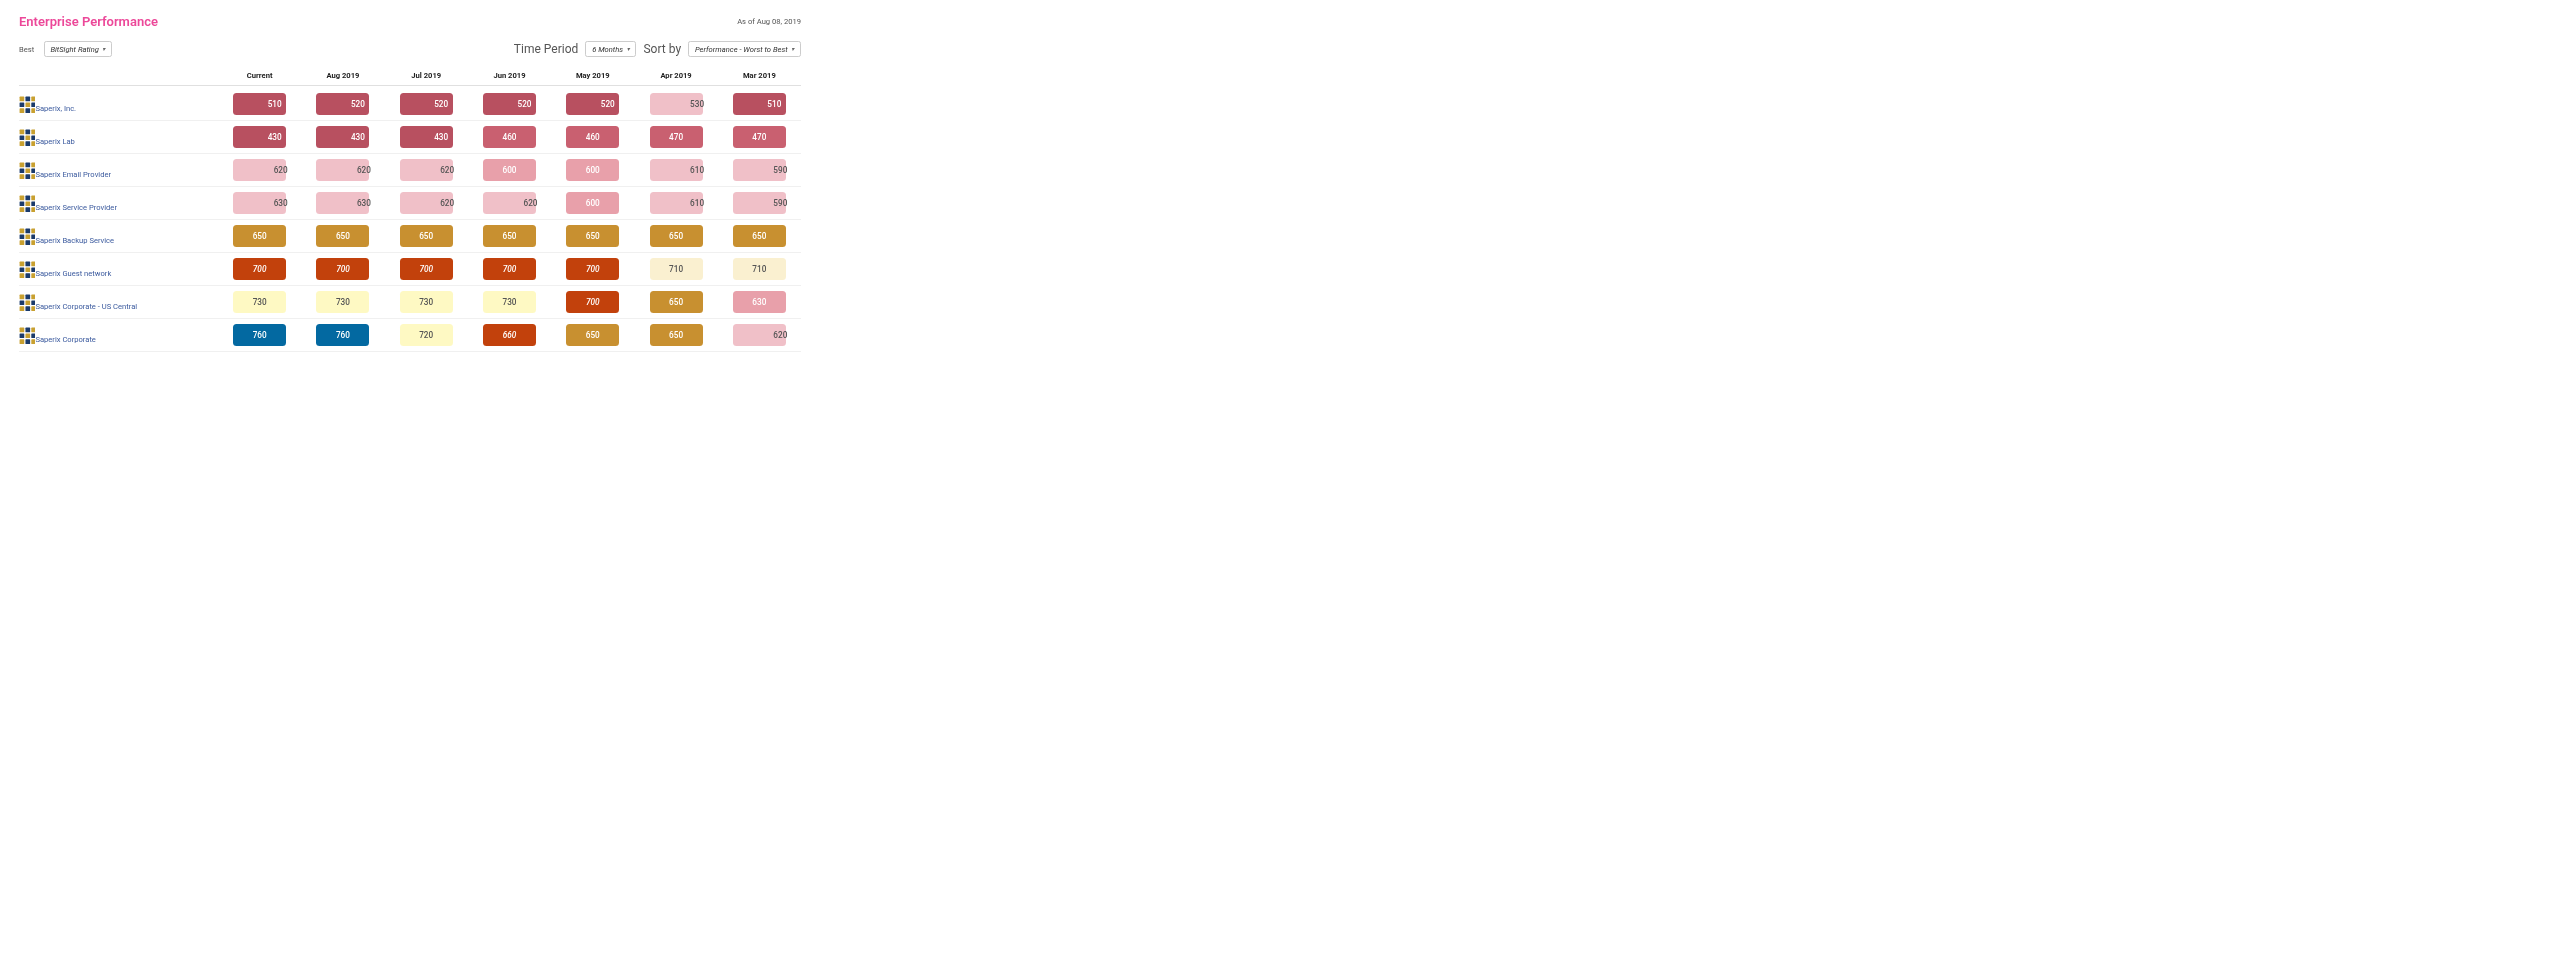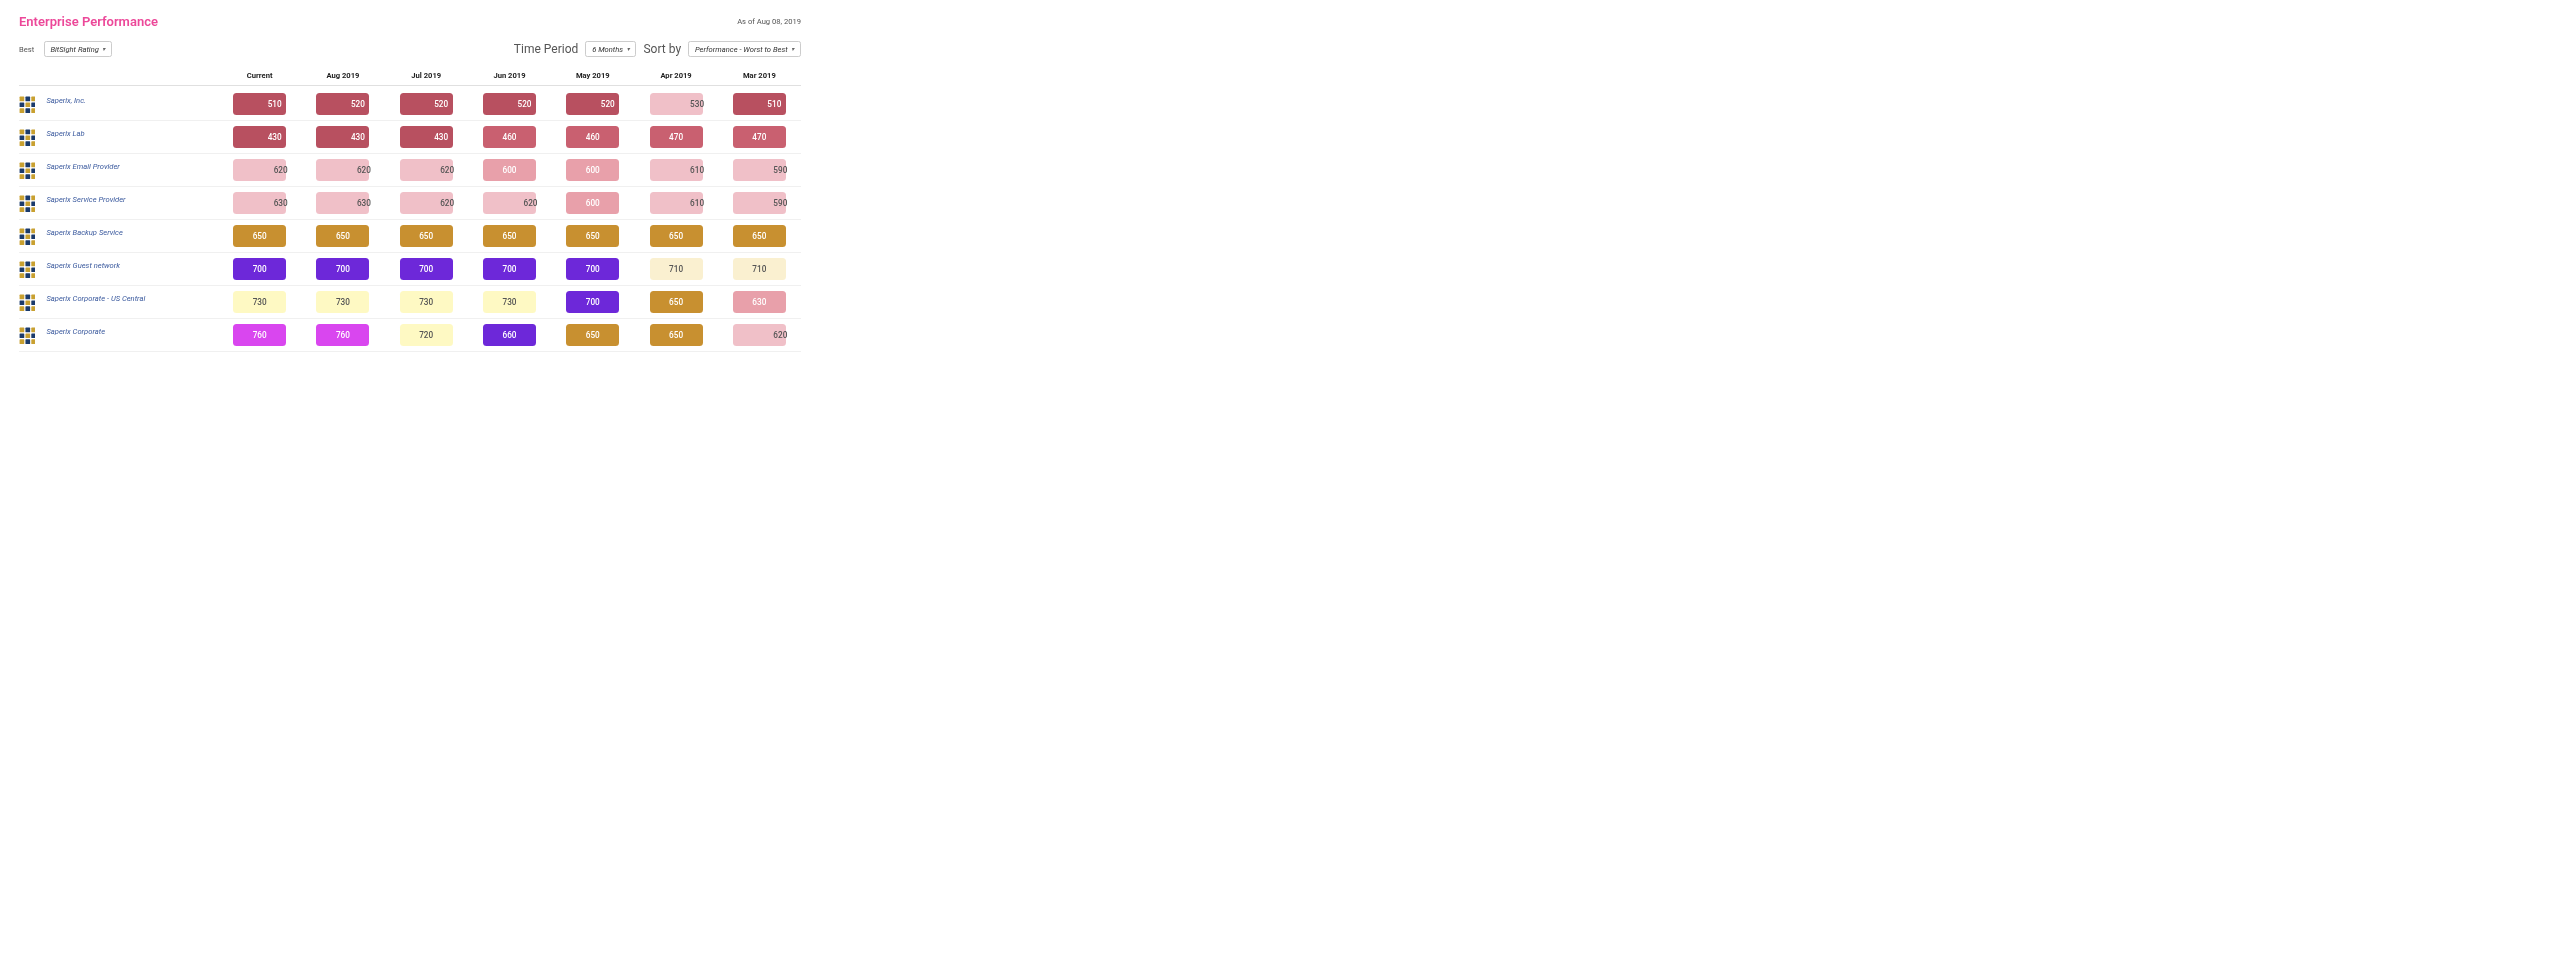--- a/index.html
+++ b/index.html
@@ -87,23 +87,22 @@
     .data-row {
       display: grid;
       grid-template-columns: 199px repeat(7, 1fr);
       align-items: center;
       padding: 3.5px 0;
       border-bottom: 0.6px solid #f0f0f0;
       min-height: 33px;
     }
     .row-name {
       display: flex;
-      align-items: flex-start;
-      gap: 11px;
-      font-style: italic;
+      align-items: flex-end;
+      gap: 0;
     }
     .company-name {
       color: #3b5a9e;
       font-size: 7.6px;
       cursor: pointer;
     }
     .cell {
       display: flex;
       justify-content: center;
       align-items: center;
@@ -119,24 +118,24 @@
       font-size: 8.2px;
       font-weight: 500;
       color: #fff;
     }
     
     .c-dark-red    { background-color: #b85060; padding-left: 30px; }
     .c-med-red     { background-color: #c96070; }
     .c-pink        { background-color: #e8a0aa; }
     .c-light-pink  { background-color: #f0c0c8; color: #555; padding-left: 42px; }
     .c-gold        { background-color: #c89030; }
-    .c-light-gold  { background-color: #6d28d9; }
+    .c-light-gold  { background-color: #c2410c; font-style: italic; }
     .c-peach       { background-color: #fef9c3; color: #555; }
     .c-very-light  { background-color: #faf0d0; color: #555; }
-    .c-blue-gray   { background-color: #d946ef; }
+    .c-blue-gray   { background-color: #0369a1; }
   </style>
 </head>
 <body>
 
 <div class="page">
 
   <div class="top-bar">
     <div class="page-title">Enterprise Performance</div>
     <div class="as-of">As of Aug 08, 2019</div>
   </div>

